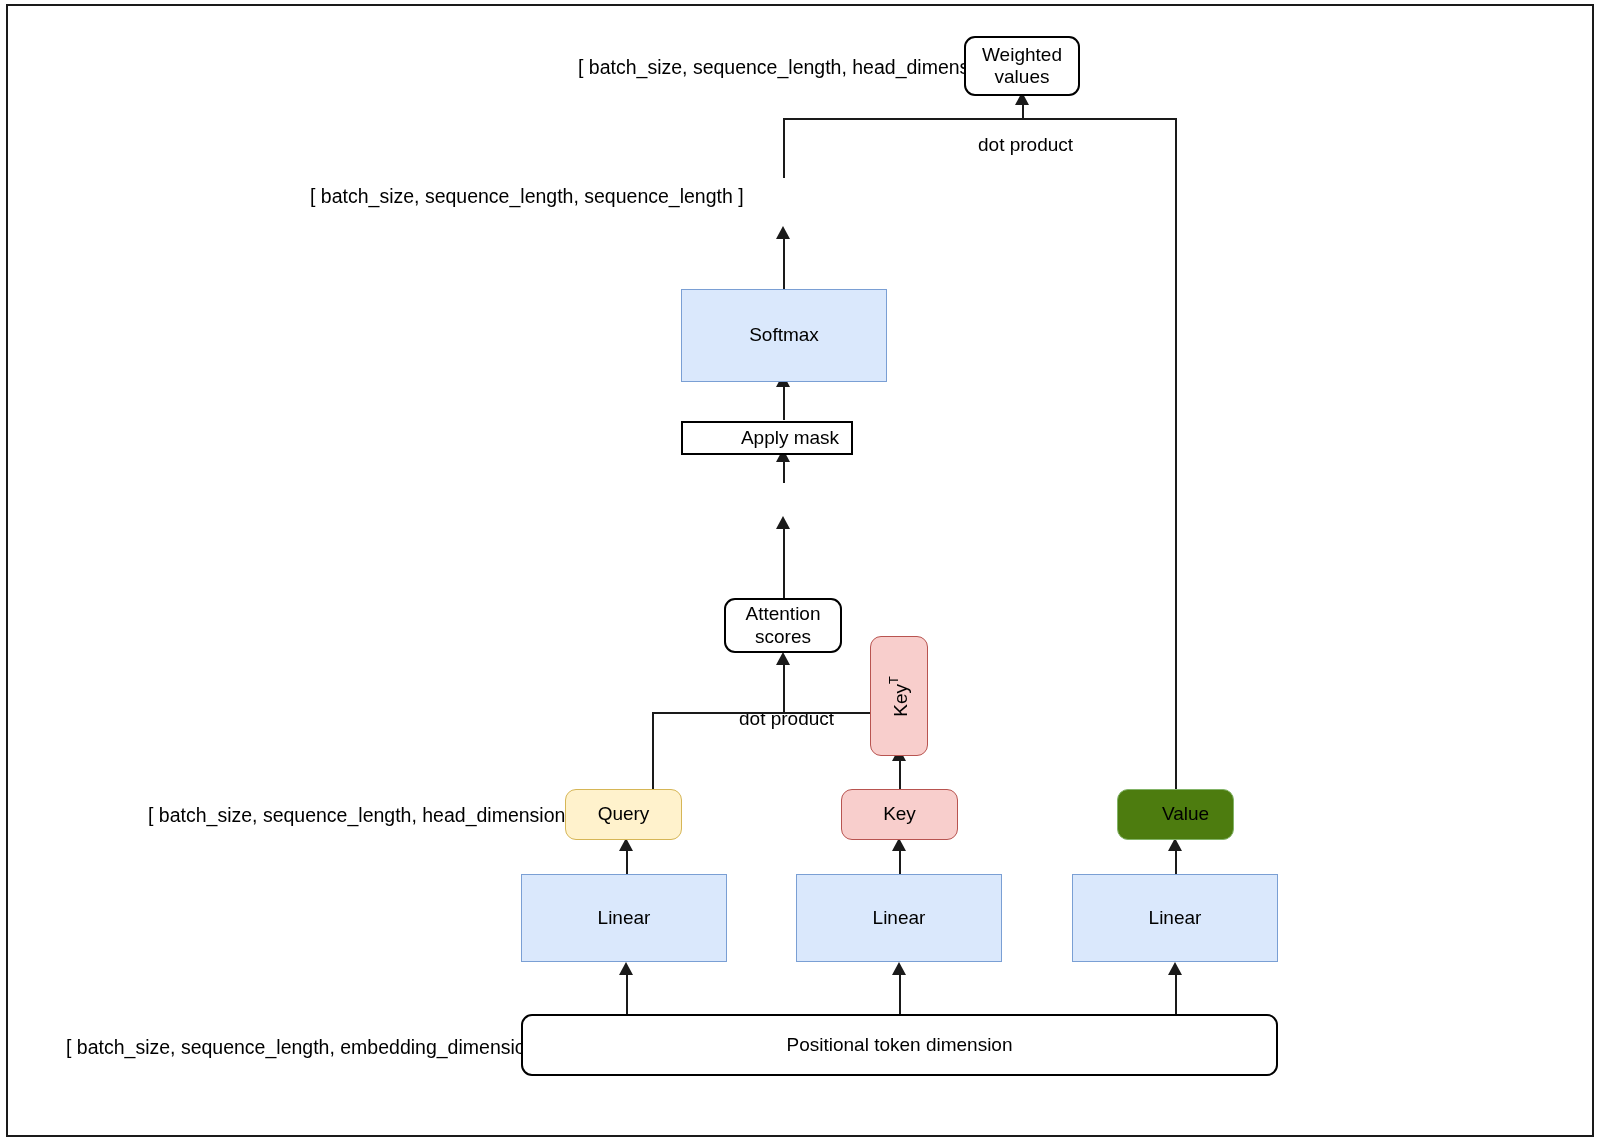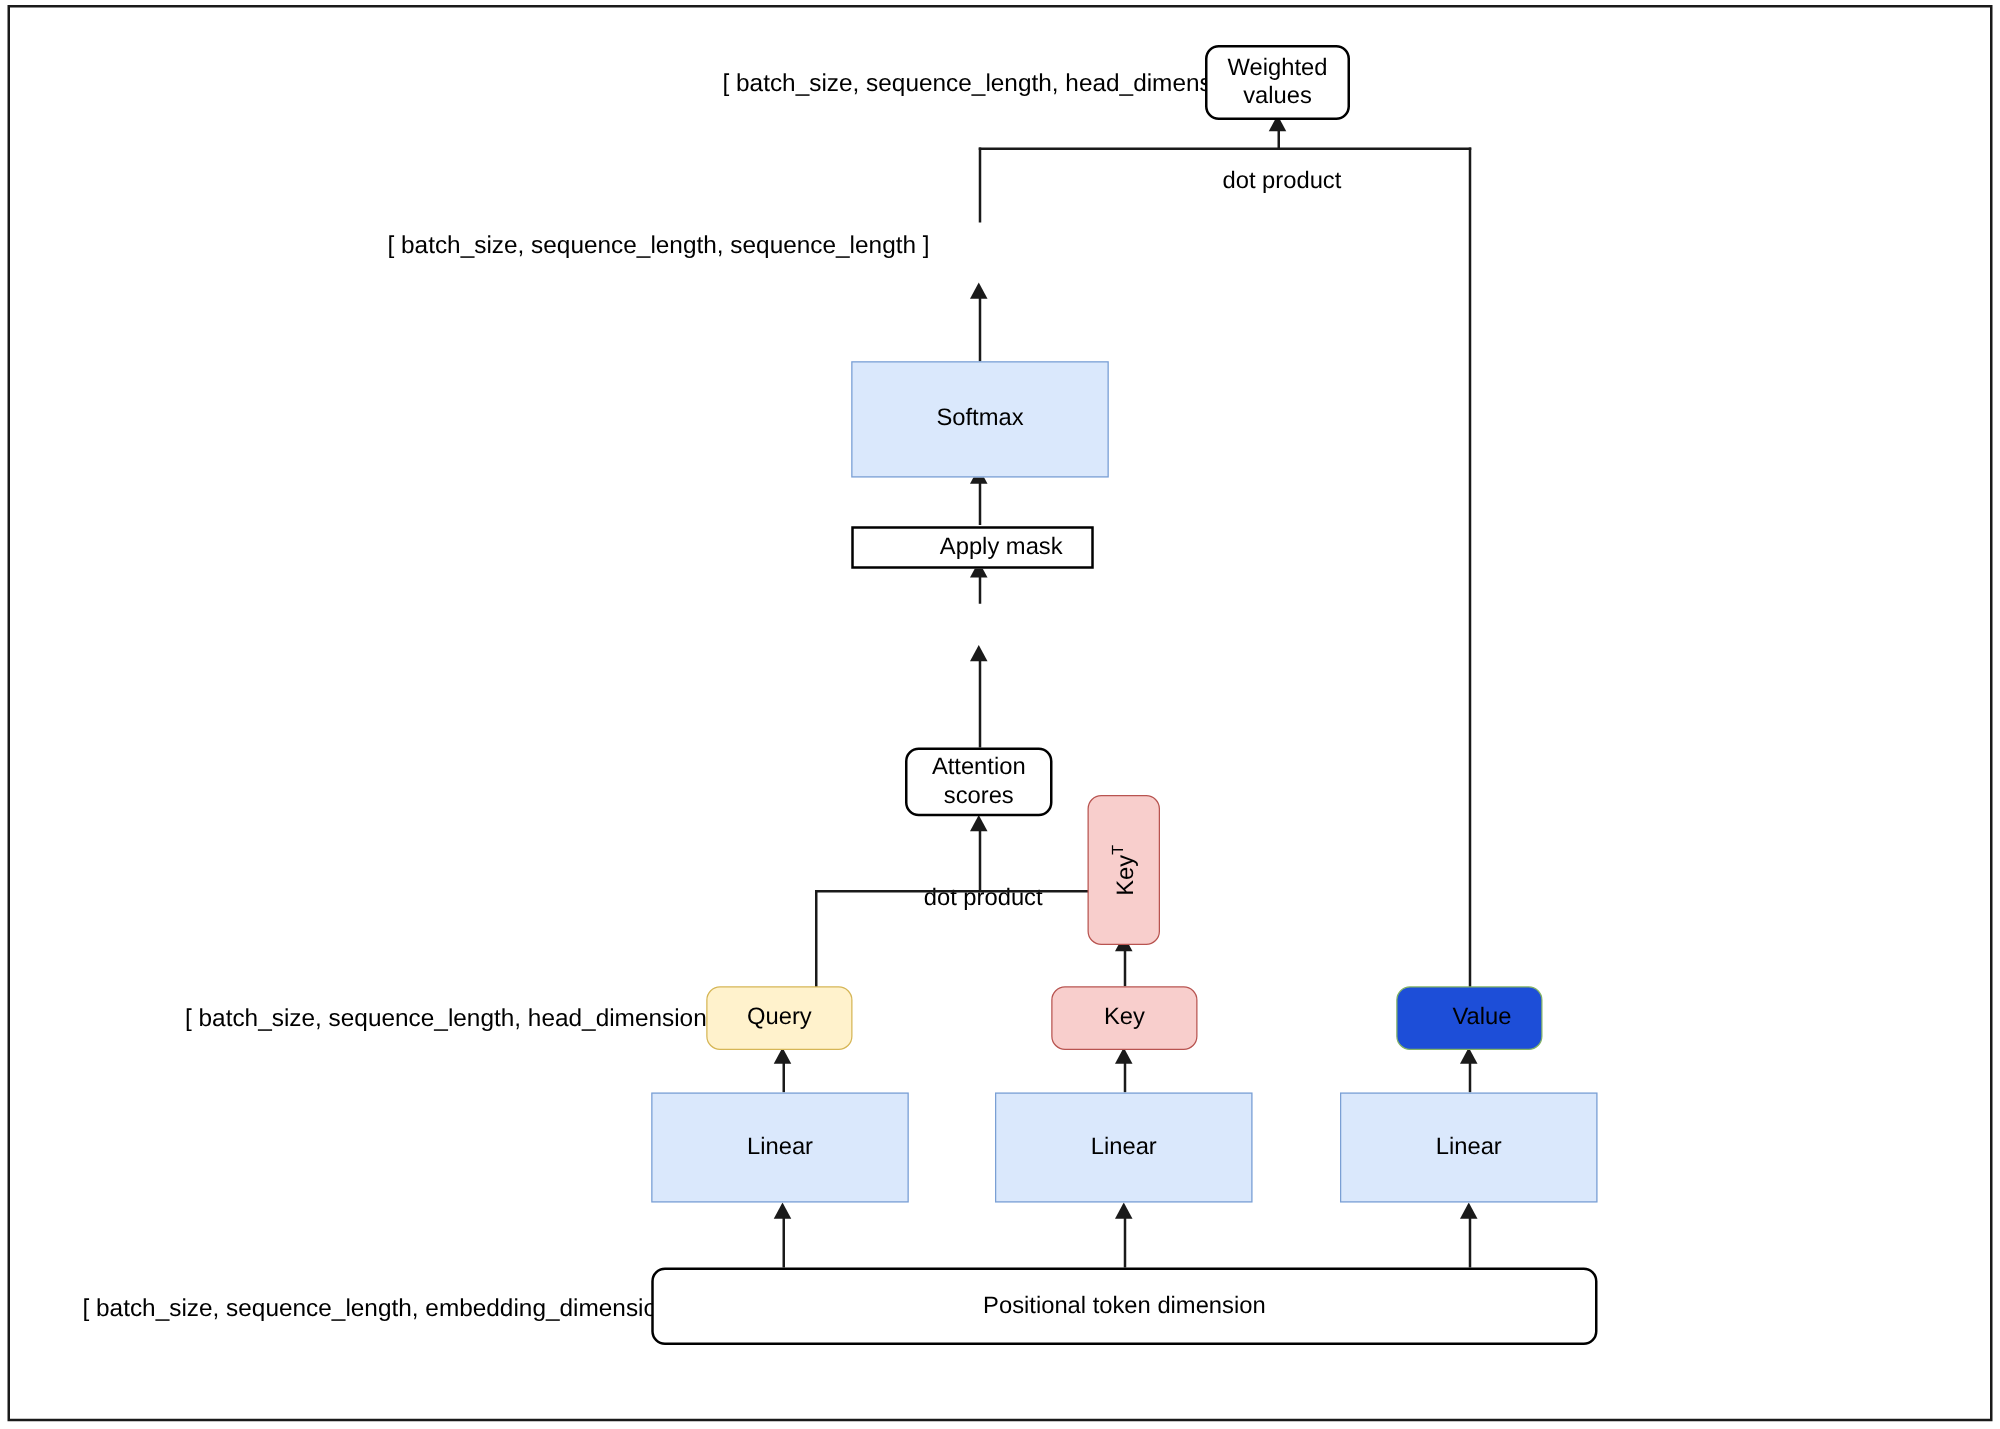--- a/index.html
+++ b/index.html
@@ -56,21 +56,21 @@
   }
   .yellow {
     background: #fff2cc;
     border: 1.8px solid #d6b656;
   }
   .red {
     background: #f8cecc;
     border: 1.8px solid #b85450;
   }
   .green {
-    background: #1d4ed8;
+    background: #4d7c0f;
     border: 1.8px solid #82b366;
     padding-left: 20px;
   }
   
   .vert-text {
     writing-mode: vertical-rl;
     transform: rotate(180deg);
   }
   
   .label {
@@ -165,21 +165,21 @@
   <div class="hline" style="left:783px; top:118px; width:394px;"></div>
   <div class="vline" style="left:1022px; top:100px; height:20px;"></div>
   <div class="arrow-up" style="left:1015px; top:92px;"></div>
 
   <div class="node plain rounded" style="left:964px; top:36px; width:116px; height:60px;">Weighted
 values</div>
 
 
   <div class="node blue" style="left:681px; top:289px; width:206px; height:93px;">Softmax</div>
 
-  <div class="node plain" style="left:681px; top:421px; width:194px; height:34px;padding-left:46px;">Apply mask</div>
+  <div class="node plain" style="left:681px; top:421px; width:172px; height:34px;padding-left:46px;">Apply mask</div>
 
 
   <div class="node plain rounded" style="left:724px; top:598px; width:118px; height:55px;">Attention
 scores</div>
 
   <div class="node red rounded" style="left:870px; top:636px; width:58px; height:120px;">
     <span class="vert-text"><span>Key</span><span class="sup">T</span></span>
   </div>
 
   <div class="node yellow rounded" style="left:565px; top:789px; width:117px; height:51px;">Query</div>

